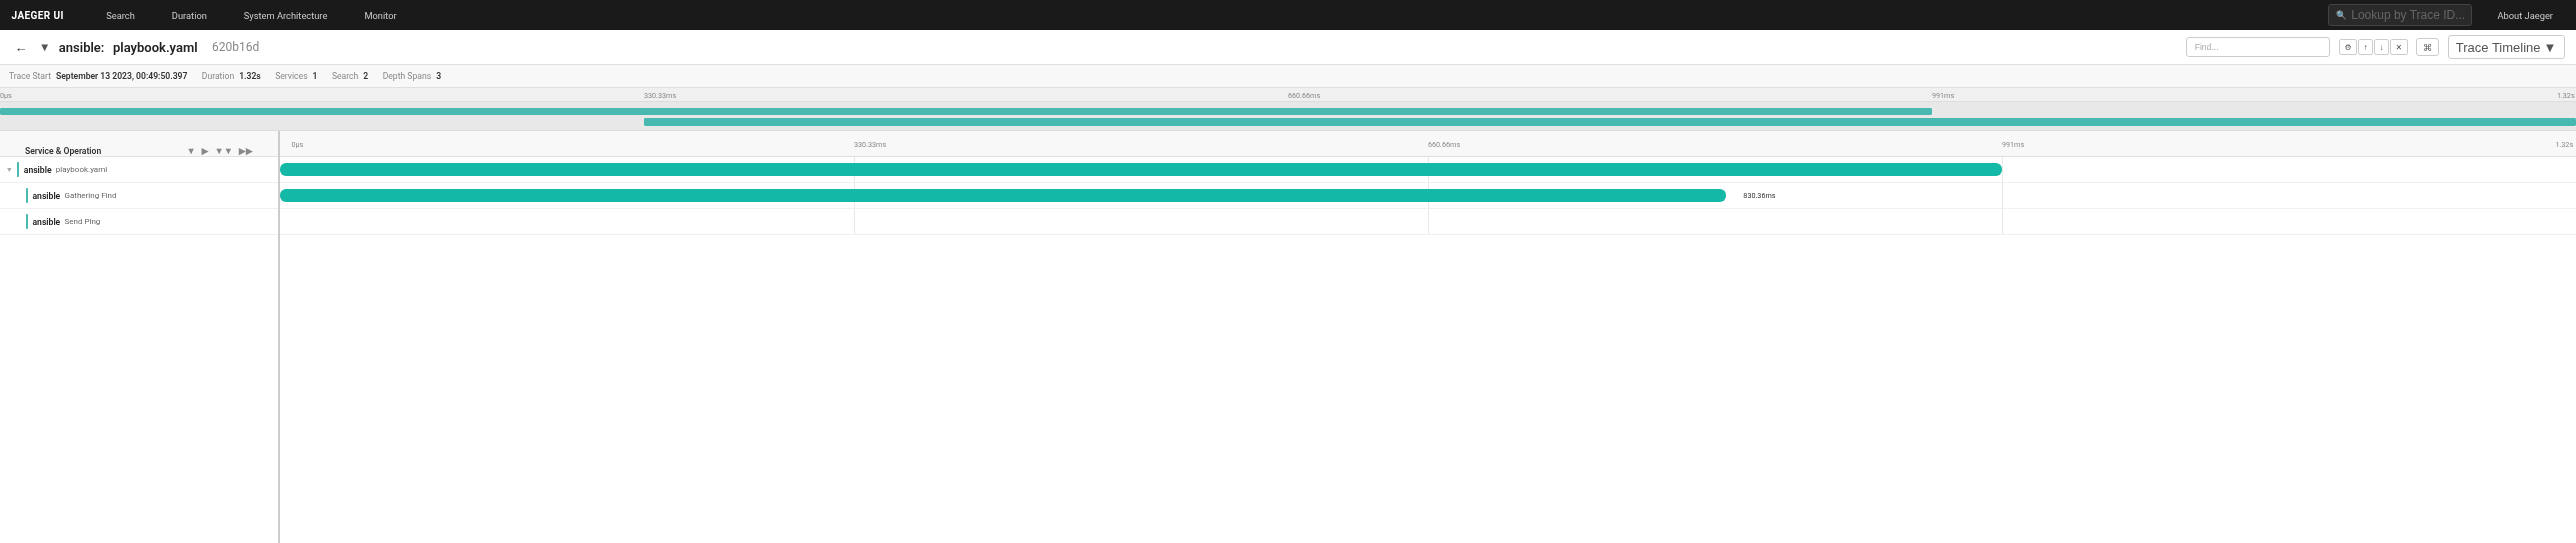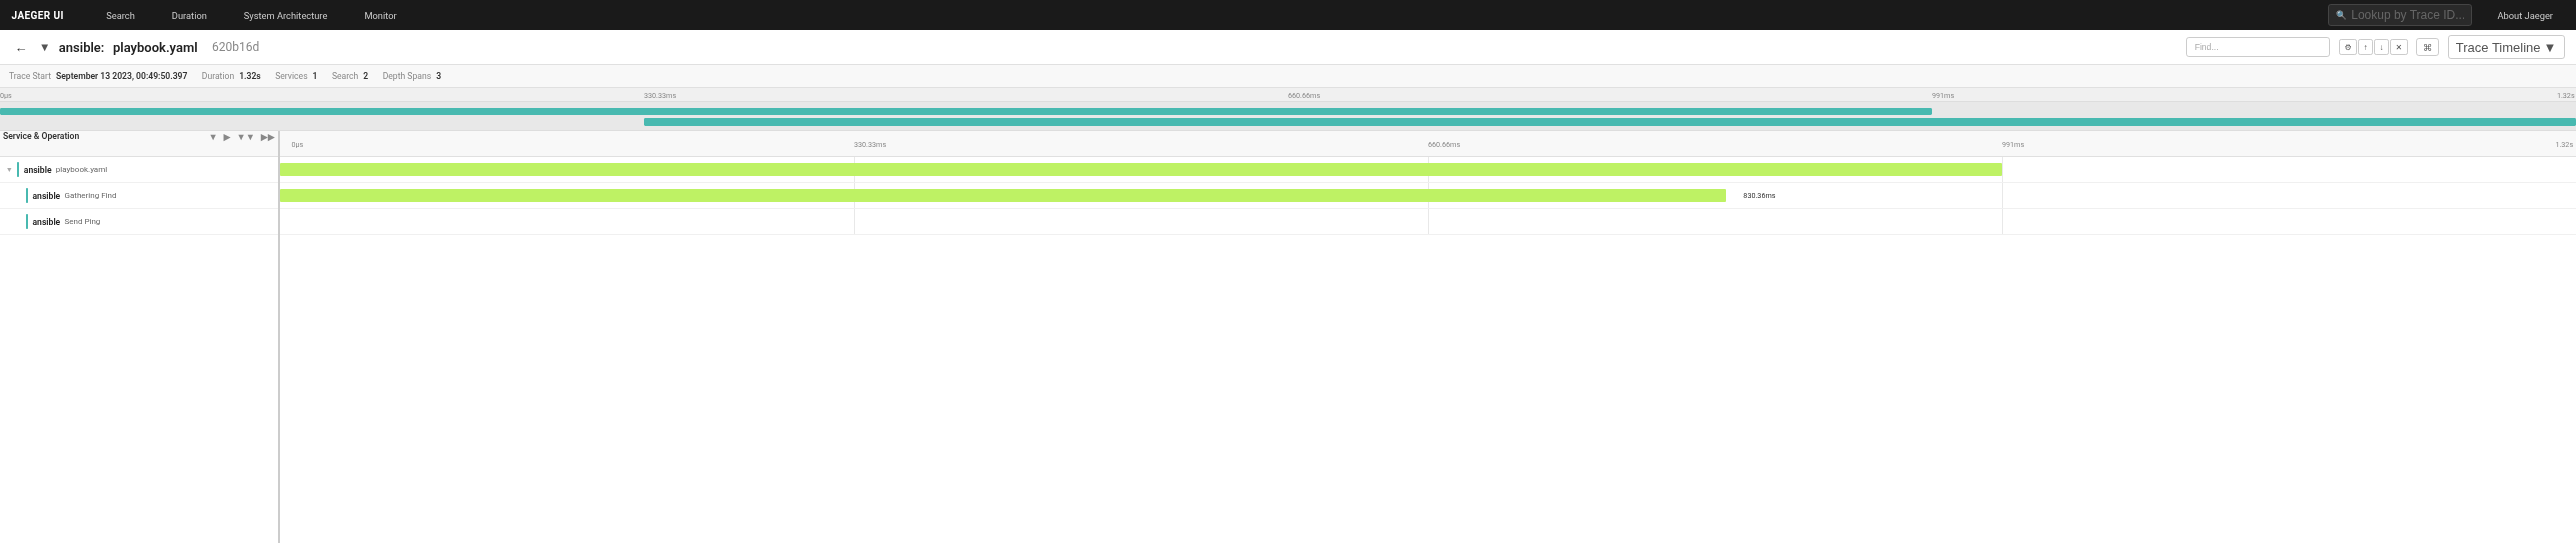--- a/index.html
+++ b/index.html
@@ -211,22 +211,22 @@
     .left-panel {
       width: 280px;
       min-width: 280px;
       border-right: 2.2px solid #ccc;
       background: #fff;
       overflow-y: auto;
     }
     .left-panel-header {
       height: 26px;
       display: flex;
-      align-items: flex-start;
-      padding: 0 3px;
+      align-items: flex-end;
+      padding: 0 25px;
       border-bottom: 0.7px solid #e0e0e0;
       background: #f8f8f8;
       gap: 5.8px;
     }
     .left-panel-title {
       font-size: 8.6px;
       font-weight: 600;
       color: #333;
       flex: 1;
     }
@@ -296,22 +296,22 @@
     .right-row {
       height: 26px;
       display: flex;
       align-items: center;
       border-bottom: 0.7px solid #f0f0f0;
       position: relative;
     }
     .span-bar {
       position: absolute;
       height: 13px;
-      border-radius: 1px;
-      background: #bef264;
+      border-radius: 6px;
+      background: #14b8a6;
       display: flex;
       align-items: center;
     }
     .span-bar-label {
       font-size: 7.2px;
       color: #333;
       position: absolute;
       right: -43px;
       white-space: nowrap;
     }

